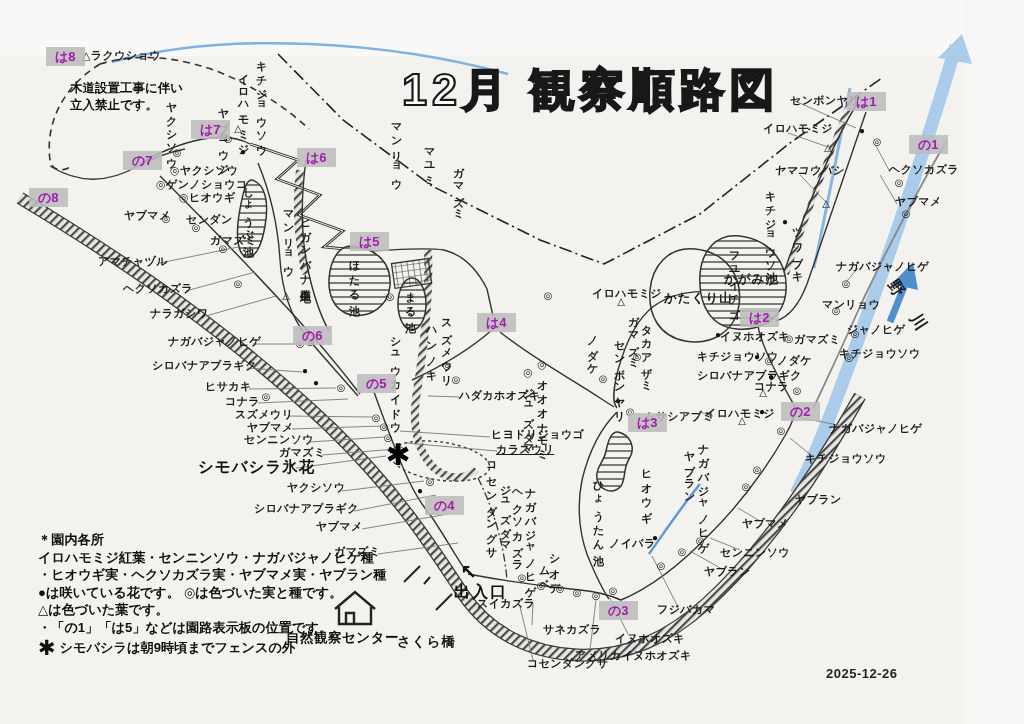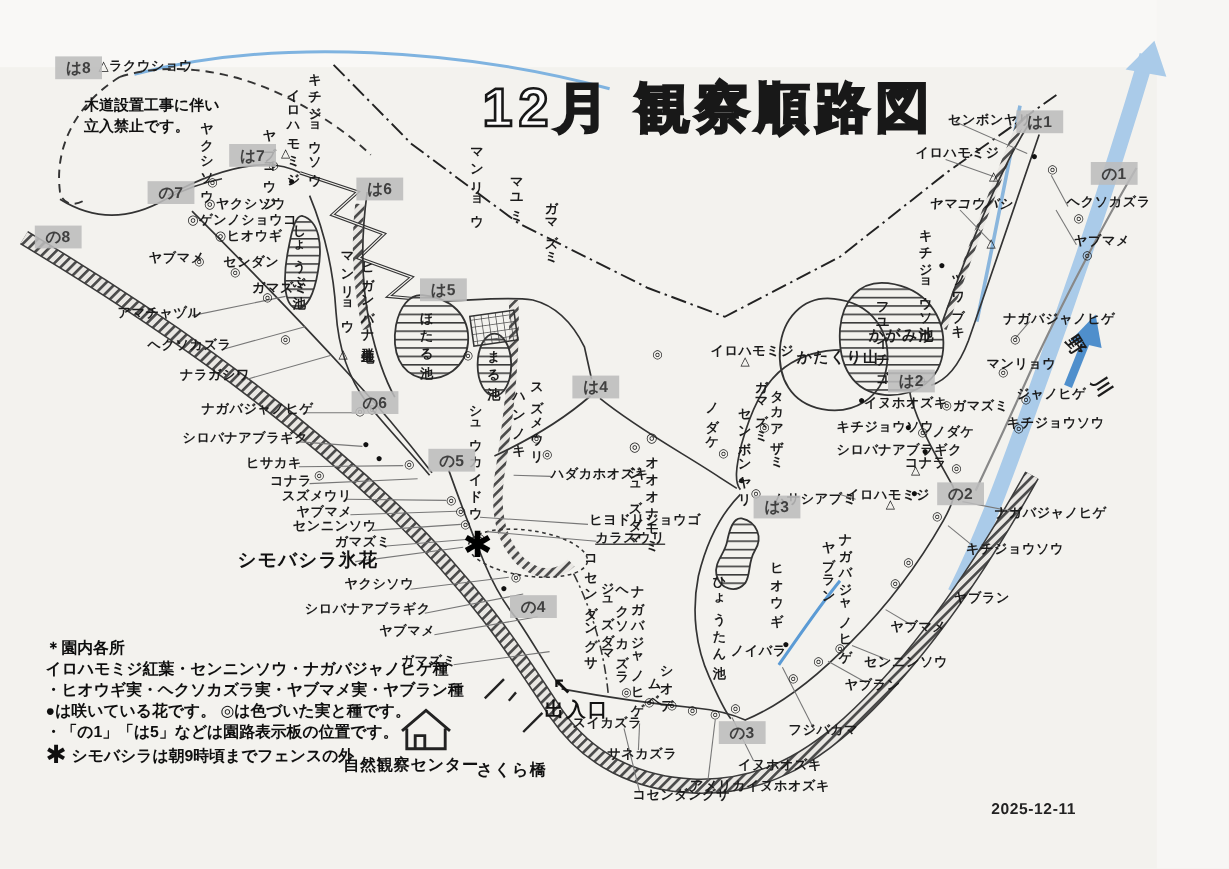--- a/index.html
+++ b/index.html
@@ -8,21 +8,21 @@
   #paper{position:absolute;inset:0;background:#f3f2ee}
   #topstrip{position:absolute;left:0;top:0;width:1024px;height:56px;background:#f9f8f6}
   #rightstrip{position:absolute;right:0;top:0;width:60px;height:724px;background:#f7f6f4}
   svg#mapart{position:absolute;left:0;top:0;z-index:1}
   #title{position:absolute;left:402px;top:60px;z-index:4;font-size:45px;font-weight:bold;letter-spacing:5px;
          color:#fdfdfd;-webkit-text-stroke:2.2px #181818;white-space:nowrap}
   .lbl{position:absolute;z-index:3;font-size:11px;font-weight:bold;color:#1b1b1b;white-space:nowrap;letter-spacing:.4px;line-height:1.05}
   .lbl.vert{writing-mode:vertical-rl;text-orientation:upright;letter-spacing:1.5px}
   .lbl.pond{letter-spacing:2px}
   .lbl.area{font-size:12.5px;letter-spacing:1px}
-  .sign{position:absolute;z-index:5;background:rgba(188,188,188,.88);color:#404040;font-size:13px;font-weight:bold;
+  .sign{position:absolute;z-index:5;background:rgba(188,188,188,.88);color:#a21caf;font-size:13px;font-weight:bold;
         padding:1px 9px;line-height:17px;white-space:nowrap}
   .mk{position:absolute;z-index:2;transform:translate(-50%,-50%);font-size:10px;font-weight:bold;color:#111;line-height:1}
   .mk.star{font-size:30px;color:#000}
   #frost-label{position:absolute;left:198px;top:457px;z-index:4;font-size:15.5px;font-weight:bold;color:#111;letter-spacing:1px}
   #entrance{position:absolute;left:454px;top:582px;z-index:4;font-size:16px;font-weight:bold;color:#111;letter-spacing:2px}
   #entrance-arrow{position:absolute;left:460px;top:560px;z-index:4;font-size:20px;font-weight:bold;color:#111}
   #bridge-label{position:absolute;left:397px;top:633px;z-index:4;font-size:13.5px;font-weight:bold;color:#111;letter-spacing:1px}
   #center-label{position:absolute;left:286px;top:629px;z-index:4;font-size:13.5px;font-weight:bold;color:#111;letter-spacing:.5px}
   #river-label{position:absolute;left:900px;top:276px;z-index:4;font-size:16px;font-weight:bold;color:#1b1b1b;
                letter-spacing:10px;transform:rotate(57deg);transform-origin:left top}
@@ -196,21 +196,21 @@
     <div class="lbl" style="left: 244px; top: 434px;">センニンソウ</div>
     <div class="lbl" style="left: 279px; top: 447px;">ガマズミ</div>
     <div class="lbl" style="left: 287px; top: 482px;">ヤクシソウ</div>
     <div class="lbl" style="left: 254px; top: 503px;">シロバナアブラギク</div>
     <div class="lbl" style="left: 316px; top: 521px;">ヤブマメ</div>
     <div class="lbl" style="left: 334px; top: 546px;">ガマズミ</div>
     <div class="lbl" style="left: 459px; top: 390px;">ハダカホオズキ</div>
     <div class="lbl" style="left: 491px; top: 429px;">ヒヨドリジョウゴ</div>
     <div class="lbl" style="left: 496px; top: 444px; text-decoration: underline;">カラスウリ</div>
     <div class="lbl" style="left: 477px; top: 598px;">スイカズラ</div>
-    <div class="lbl" style="left: 506px; top: 624px;">サネカズラ</div>
+    <div class="lbl" style="left: 526px; top: 624px; padding-left: 17px;">サネカズラ</div>
     <div class="lbl" style="left: 527px; top: 658px;">コセンダングサ</div>
     <div class="lbl" style="left: 575px; top: 650px;">アメリカイヌホオズキ</div>
     <div class="lbl" style="left: 615px; top: 633px;">イヌホオズキ</div>
     <div class="lbl" style="left: 609px; top: 539px; font-family: Liberation Mono, monospace;">ノイバラ</div>
     <div class="lbl" style="left: 657px; top: 604px;">フジバカマ</div>
     <div class="lbl" style="left: 704px; top: 566px;">ヤブラン</div>
     <div class="lbl" style="left: 720px; top: 547px;">センニンソウ</div>
     <div class="lbl" style="left: 742px; top: 518px;">ヤブマメ</div>
     <div class="lbl" style="left: 795px; top: 494px;">ヤブラン</div>
     <div class="lbl" style="left: 805px; top: 453px;">キチジョウソウ</div>
@@ -362,21 +362,22 @@
 <div id="bridge-label">さくら橋</div>
 <div id="center-label">自然観察センター</div>
 <div id="river-label">野 川</div>
 
 <div id="legend">
   <div class="head">＊園内各所</div>
   <div id="legend-lines">
       <div>イロハモミジ紅葉・センニンソウ・ナガバジャノヒゲ種</div>
       <div>・ヒオウギ実・ヘクソカズラ実・ヤブマメ実・ヤブラン種</div>
       <div>●は咲いている花です。 ◎は色づいた実と種です。</div>
+      <div>△は色づいた葉です。</div>
       <div>・「の1」「は5」などは園路表示板の位置です。</div>
     </div>
   <div class="frost-line">
     <span class="bigstar">✱</span>
     <span>シモバシラは朝9時頃までフェンスの外</span>
   </div>
 </div>
 
-<div id="date">2025-12-11</div>
+<div id="date">2025-12-26</div>
 
 </body></html>

